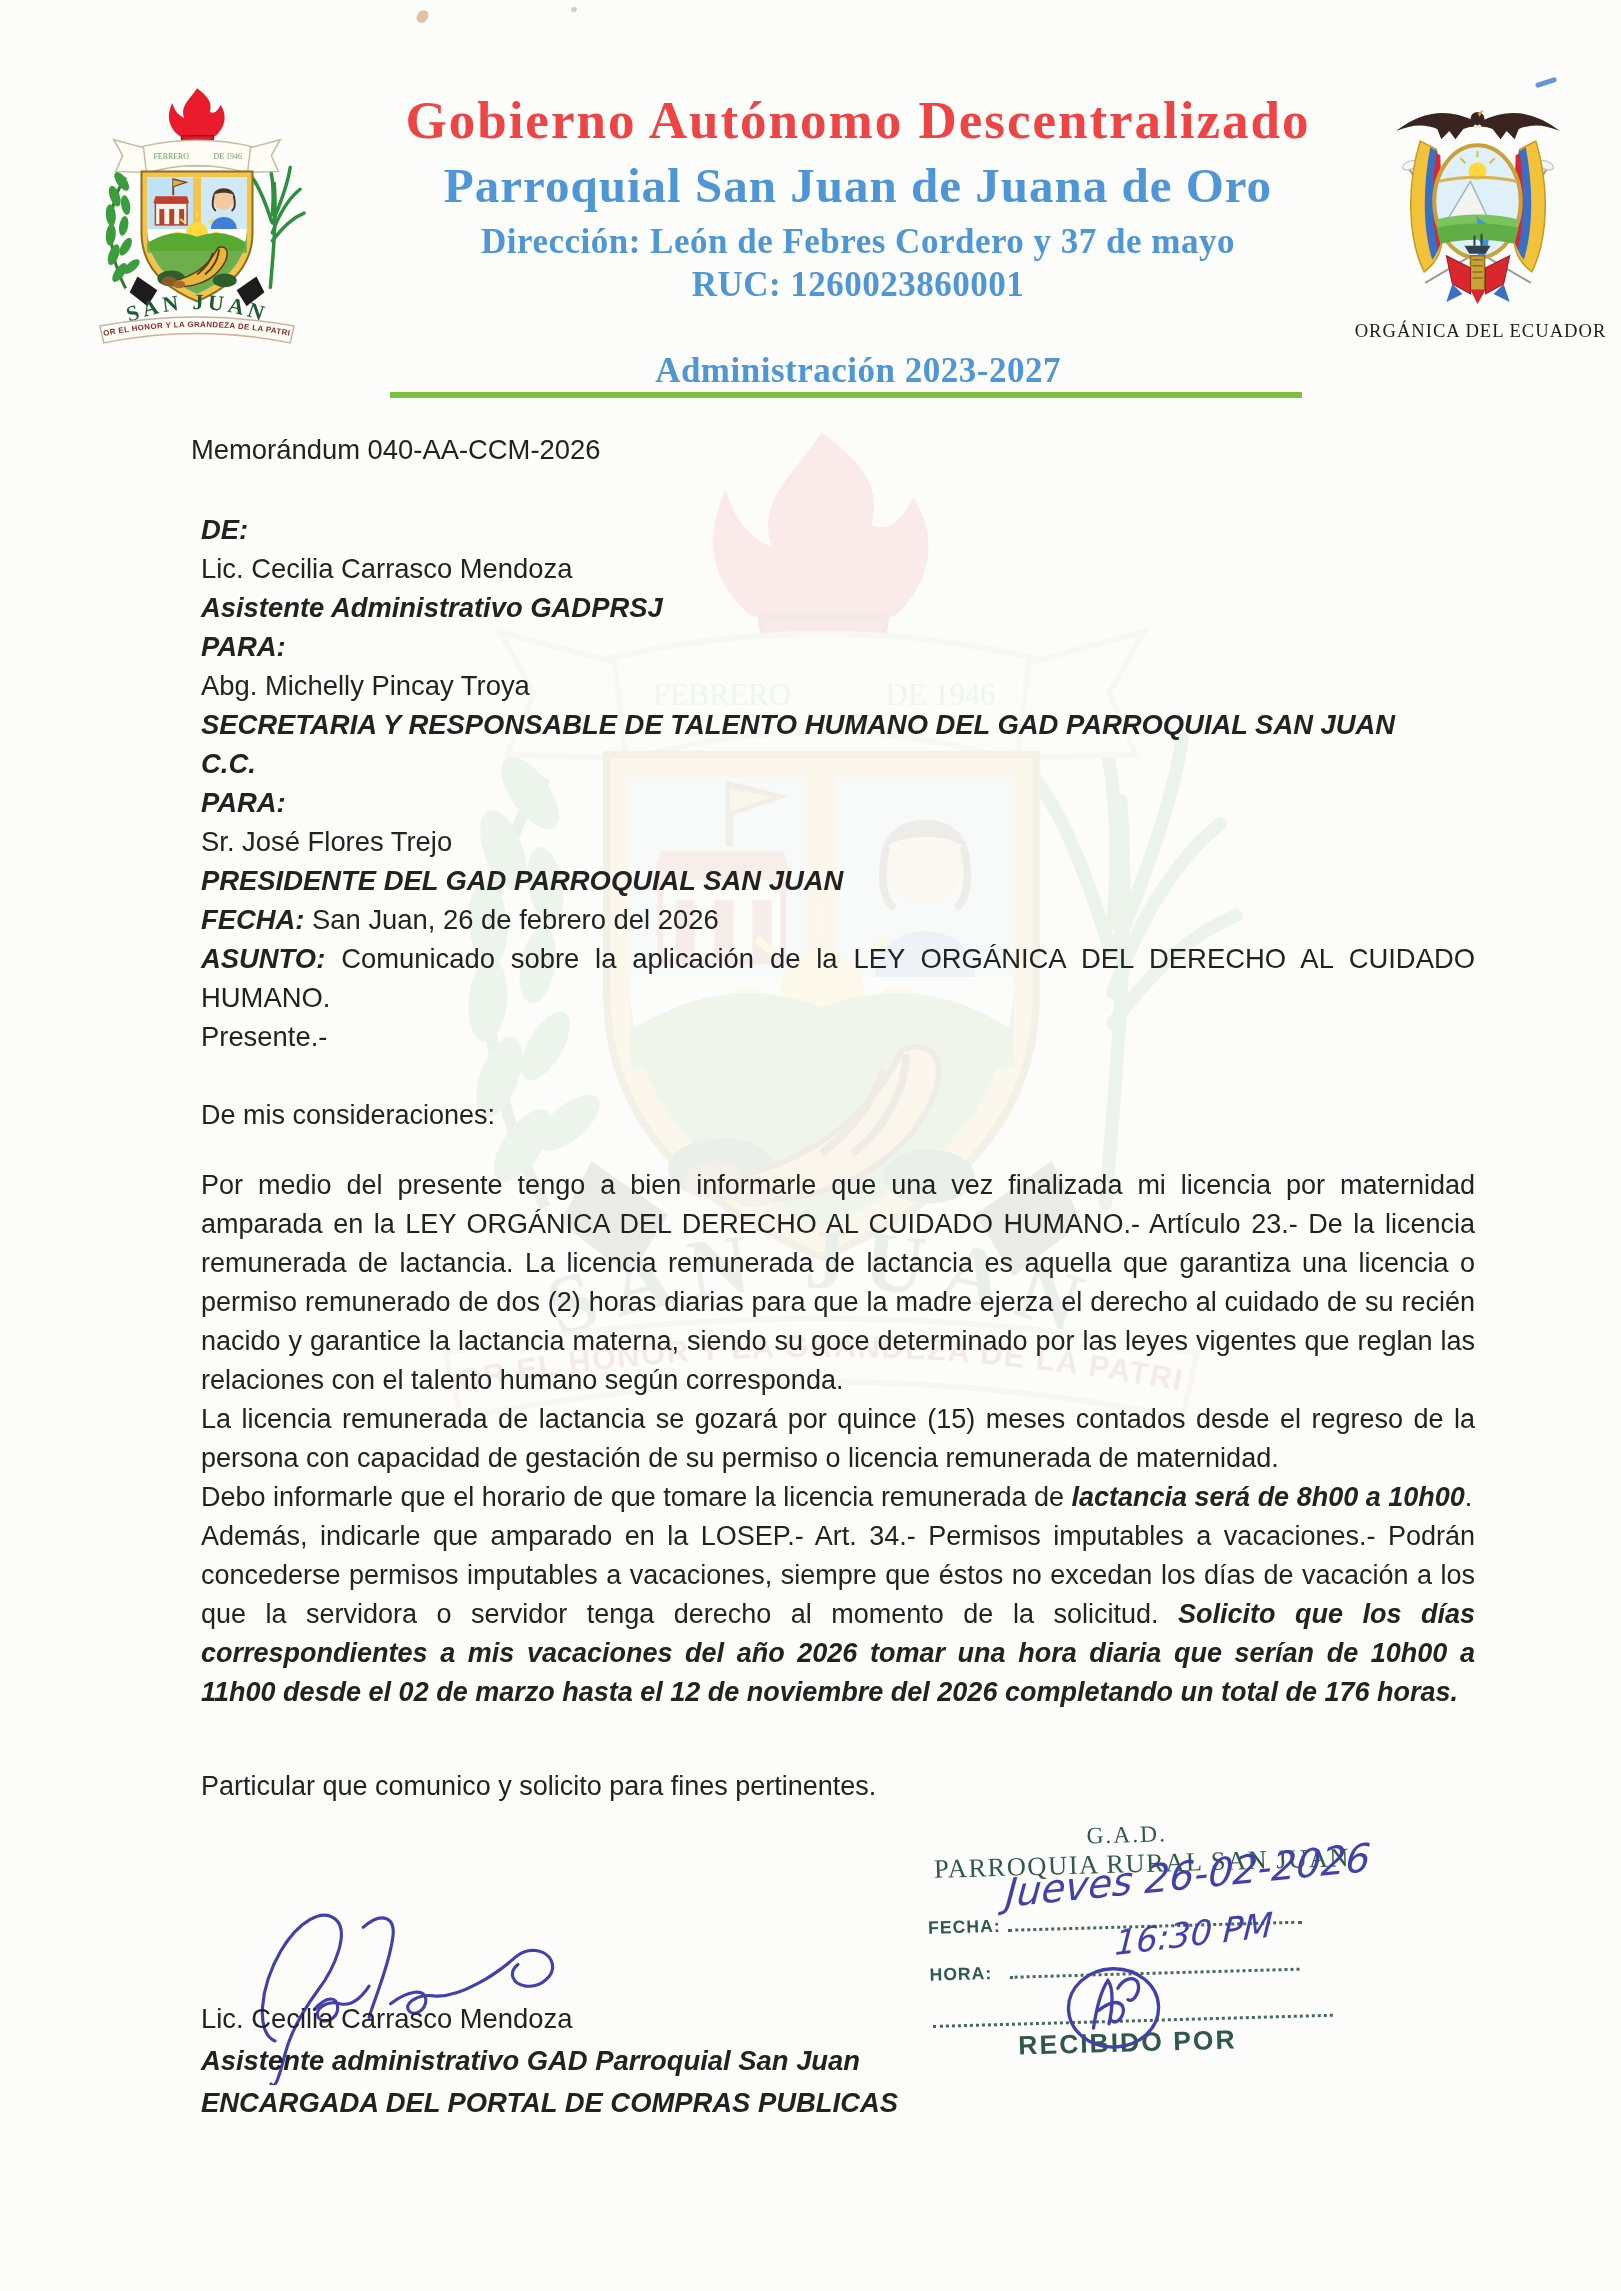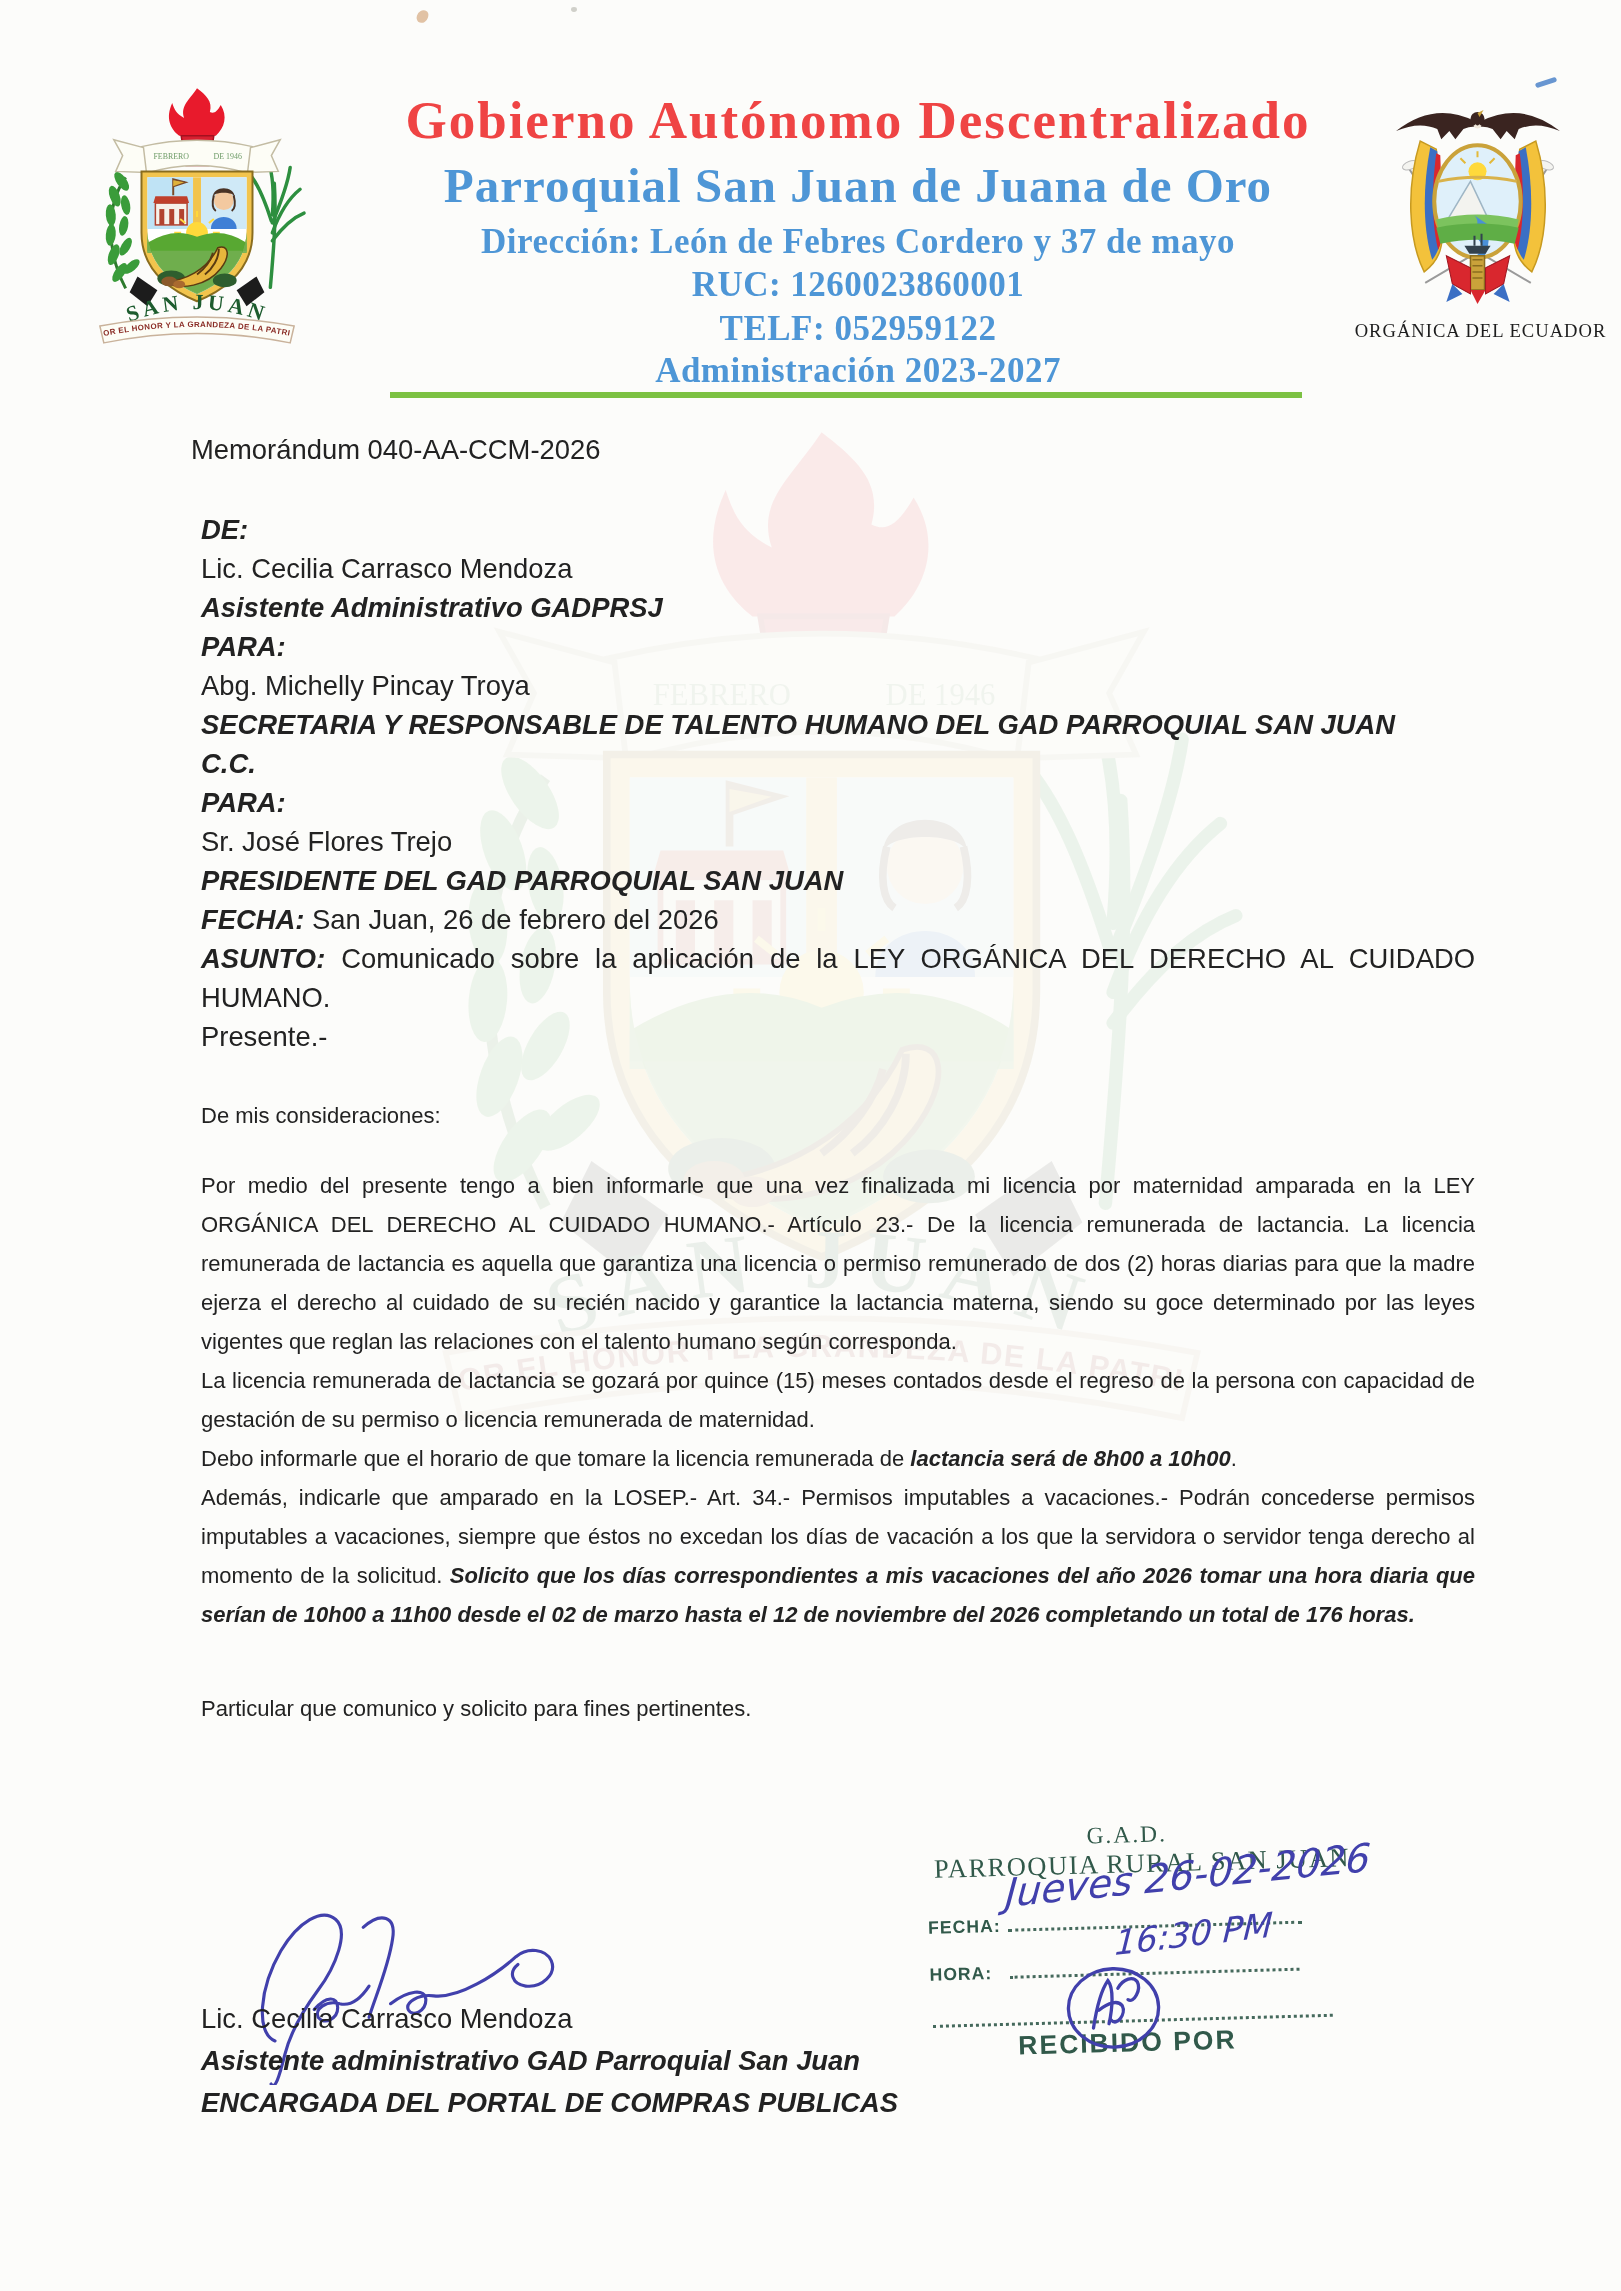--- a/index.html
+++ b/index.html
@@ -29,21 +29,21 @@
   .speck1{position:absolute;left:417px;top:9.8px;width:10.8px;height:12.7px;background:#d9b38f;border-radius:60% 40% 55% 45%;opacity:.8;transform:rotate(18deg);}
   .speck2{position:absolute;left:1535px;top:80px;width:21.6px;height:4.9px;background:#4d84c9;border-radius:2.9px;transform:rotate(-18deg);opacity:.85;}
   .speck3{position:absolute;left:571px;top:6.9px;width:5.9px;height:4.9px;background:#bdbdb5;border-radius:50%;opacity:.7;}
   
   .watermark{position:absolute;left:392px;top:417px;width:863px;height:1019px;opacity:.075;pointer-events:none;}
   
   .memo-ref{position:absolute;left:191px;top:434px;width:1274px;font-size:27.4px;}
   .memo-header{position:absolute;left:201px;top:510px;width:1274px;font-size:27.4px;line-height:39px;}
   .mline{min-height:39px;}
   .just{text-align:justify;}
-  .body-copy{position:absolute;left:201px;top:1096px;width:1274px;font-size:22px;line-height:39px;}
+  .body-copy{position:absolute;left:201px;top:1096px;width:1274px;font-size:27px;line-height:39px;}
   .salutation{margin:0 0 31px 0;}
   .bpara{margin:0;text-align:justify;}
   .bpara.gap{margin-top:55px;}
   
   .sig-svg{position:absolute;left:214px;top:1894px;width:363px;height:191px;}
   .sign-block{position:absolute;left:201px;top:1998px;width:882px;font-size:27.4px;line-height:42px;}
   
   .stamp{
     position:absolute;left:929px;top:1821px;width:431px;height:265px;
     transform:rotate(-1.6deg);font-family:"Liberation Serif",serif;
@@ -219,21 +219,20 @@
     <svg viewBox="0 0 225 265" width="223" height="263">
         <use href="#crest"></use>
       </svg>
   </div>
 
   <div class="title-block">
     <div class="tl tl1" style="color: #ef4444;">Gobierno Autónomo Descentralizado</div>
     <div class="tl tl2" style="color: rgb(78, 150, 214);">Parroquial San Juan de Juana de Oro</div>
     <div class="tl tl3" style="color: rgb(78, 150, 214);">Dirección: León de Febres Cordero y 37 de mayo</div>
     <div class="tl tl4" style="color: rgb(78, 150, 214);">RUC: 1260023860001</div>
-    <div class="tl tl5" style="color: rgb(78, 150, 214);">TELF: 052959122</div>
     <div class="tl tl6" style="color: rgb(78, 150, 214);">Administración 2023-2027</div>
   </div>
 
   <div class="divider" style="background: rgb(124, 193, 66);"></div>
 
   <div class="arms-right">
     <svg viewBox="0 0 175 215" width="176" height="218">
         <use href="#ecuador-arms"></use>
       </svg>
   </div>

